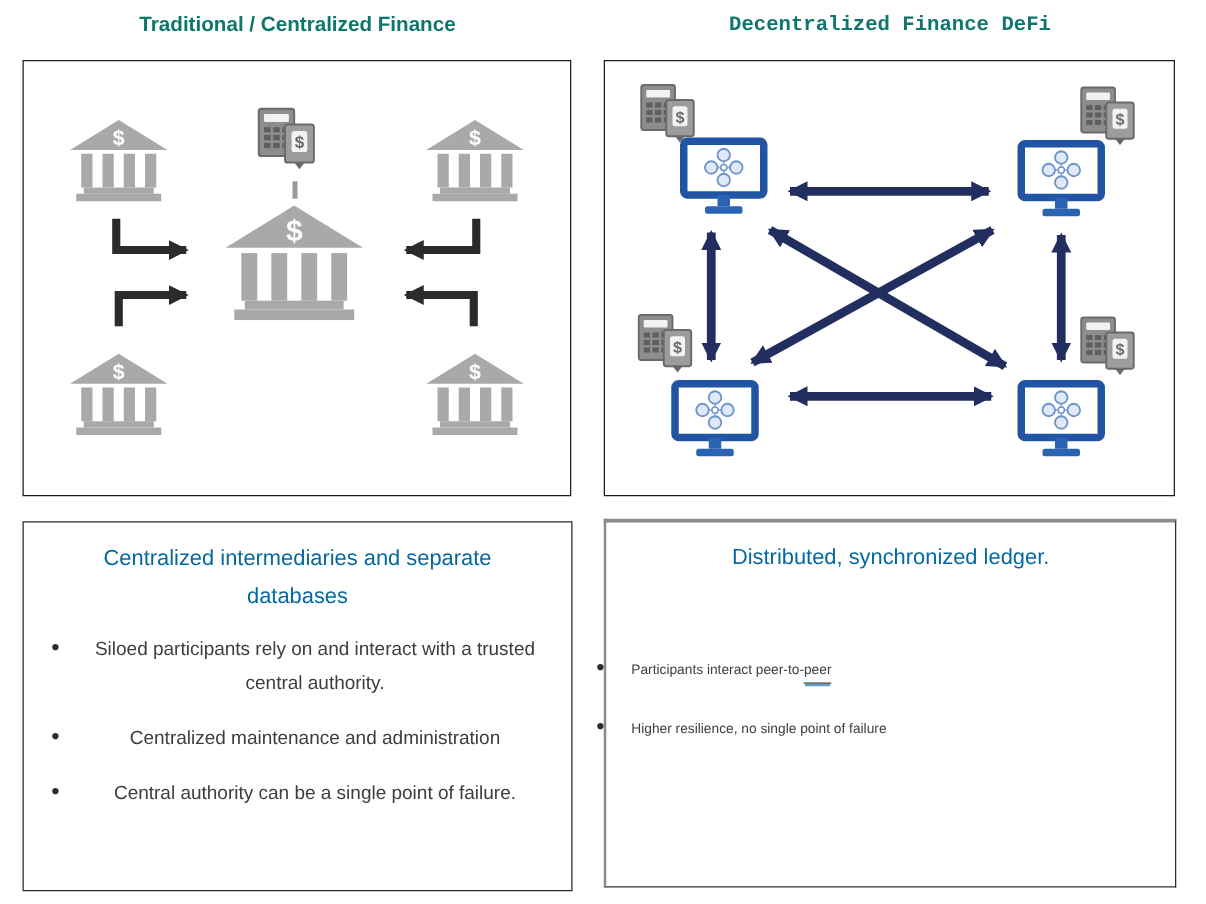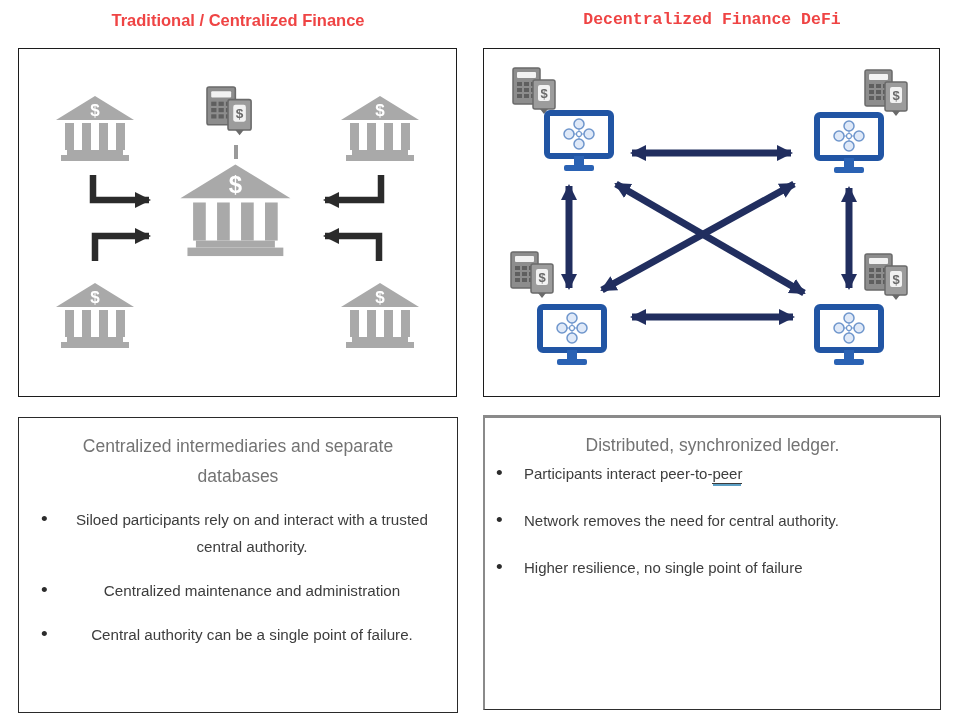--- a/index.html
+++ b/index.html
@@ -3,21 +3,21 @@
 <meta charset="utf-8">
 <style>
   html,body{margin:0;padding:0;background:#ffffff;}
   body{
     width:965px;height:723px;position:relative;overflow:hidden;
     font-family:"Liberation Sans","DejaVu Sans",sans-serif;
     -webkit-font-smoothing:antialiased;
   }
   .col-title{
     position:absolute;top:8px;height:24px;line-height:24px;
-    text-align:center;font-size:16.5px;font-weight:700;color:#ef4444;
+    text-align:center;font-size:16.5px;font-weight:700;color:#0f766e;
   }
   #title-left{left:18px;width:440px;}
   #title-right{left:483px;width:458px;font-family:Liberation Mono, monospace;}
   .diagram-box{
     position:absolute;background:#ffffff;border:1.5px solid #1c1c1c;
   }
   #diagram-left{left:18px;top:48px;width:437px;height:347px;}
   #diagram-right{left:483px;top:48px;width:455px;height:347px;}
   .diagram-box svg{display:block;width:100%;height:100%;}
   .card{
@@ -25,30 +25,30 @@
   }
   #card-left{
     left:18px;top:417px;width:440px;height:296px;
     border:1.5px solid #2a2a2a;
   }
   #card-right{
     left:483px;top:415px;width:458px;height:295px;
     border:1px solid #2e2e2e;border-top:3px solid #8a8a8a;border-left:2px solid #8a8a8a;
   }
   .card-heading{
-    margin:0;text-align:center;font-weight:400;color:#737373;
+    margin:0;text-align:center;font-weight:400;color:#0369a1;
     font-size:17.5px;line-height:30px;
   }
   #card-left .card-heading{padding:13px 30px 0 30px;}
   #card-right .card-heading{padding:12px 20px 0 20px;}
   ul.bullets{
     list-style:none;margin:0;padding:0;color:#3d3d3d;font-size:15.2px;line-height:27px;
   }
   #card-left ul.bullets{margin-top:15px;padding:0 22px 0 50px;text-align:center;}
-  #card-right ul.bullets{padding:0 56px 0 39px;font-size:15px;line-height:28px;}
+  #card-right ul.bullets{margin-top:62px;padding:0 56px 0 20px;font-size:11px;line-height:28px;}
   ul.bullets li{position:relative;margin-bottom:17px;}
   #card-right ul.bullets li{margin-bottom:19px;}
   ul.bullets li::before{
     content:"\2022";
     position:absolute;left:-28px;top:-1px;font-size:19px;color:#2c2c2c;
   }
   .u-link{
     display:inline-block;line-height:19px;
     border-bottom:1px solid #3c3c3c;
     box-shadow:0 3px 0 -1px #5c9fc4;
@@ -162,16 +162,15 @@
     <li>Siloed participants rely on and interact with a trusted central authority.</li>
     <li>Centralized maintenance and administration</li>
     <li>Central authority can be a single point of failure.</li>
   </ul>
 </div>
 
 <div class="card" id="card-right">
   <h2 class="card-heading">Distributed, synchronized ledger.</h2>
   <ul class="bullets">
     <li><span>Participants interact peer-to-</span><span class="u-link">peer</span></li>
-    <li><span>Network removes the need for central authority.</span><span class="u-link"></span></li>
     <li><span>Higher resilience, no single point of failure</span><span class="u-link"></span></li>
   </ul>
 </div>
 
 </body></html>

